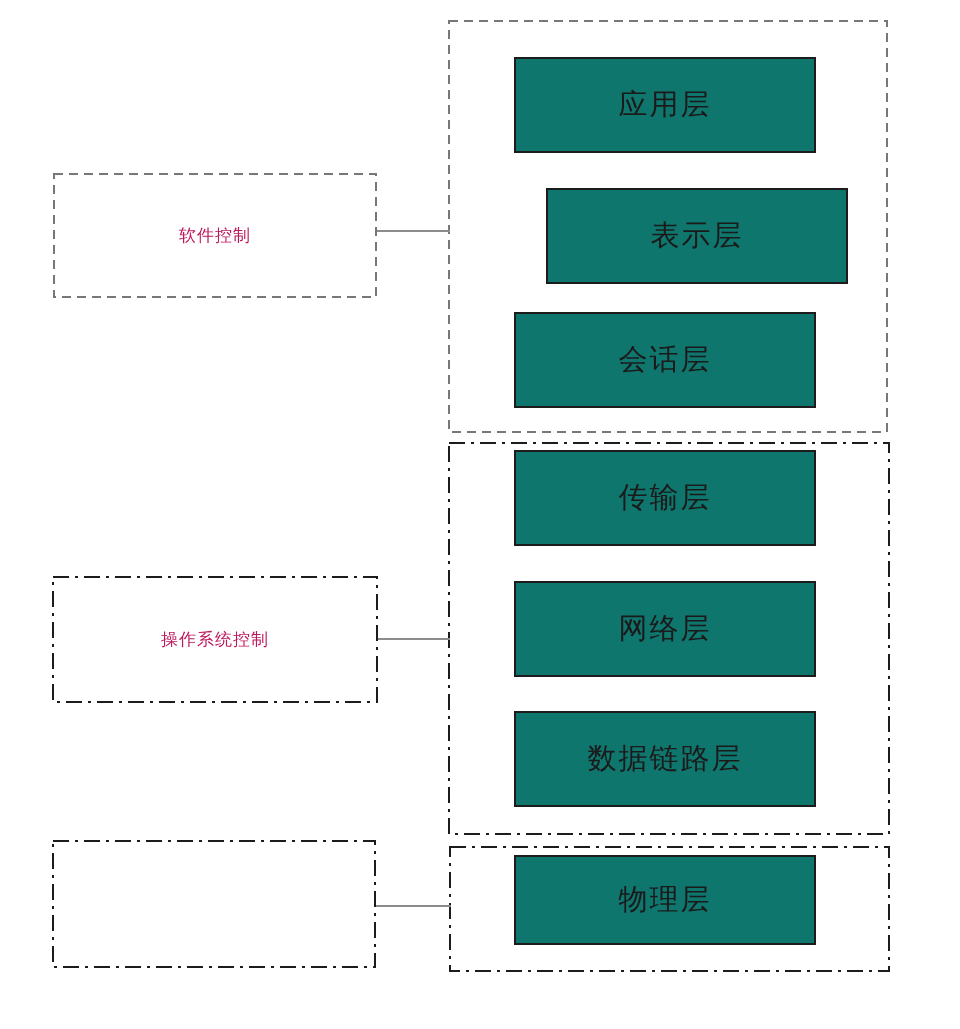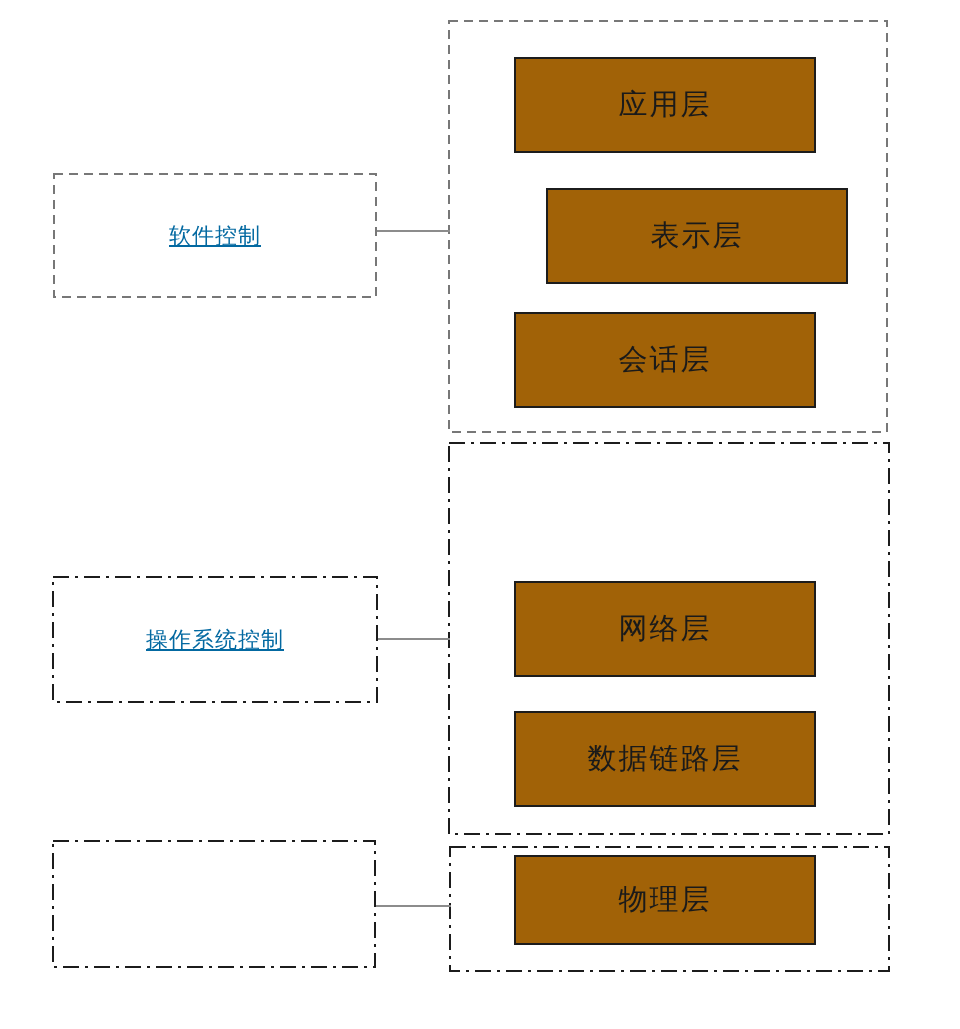--- a/index.html
+++ b/index.html
@@ -22,37 +22,36 @@
     width: 960px;
     height: 1029px;
   }
   .layer-box {
     position: absolute;
     left: 514px;
     width: 302px;
     height: 96px;
     box-sizing: border-box;
     border: 2px solid #1c1c1c;
-    background: #a16207;
+    background: #0f766e;
     display: flex;
     align-items: center;
     justify-content: center;
     font-size: 29px;
     letter-spacing: 2px;
     color: #1a1a1a;
   }
   .side-label {
     position: absolute;
     display: flex;
     align-items: center;
     justify-content: center;
-    font-size: 22px;
+    font-size: 17px;
     letter-spacing: 1px;
-    color: #0369a1;
-    text-decoration: underline;
+    color: #be185d;
   }
 </style>
 </head>
 <body>
 
 <div class="canvas">
 
   <svg class="borders-svg" viewBox="0 0 960 1029" xmlns="http://www.w3.org/2000/svg">
 
     <rect x="449" y="21" width="438" height="411" fill="none" stroke="#777777" stroke-width="2" stroke-dasharray="9 6"></rect>
@@ -65,20 +64,21 @@
 
     <line x1="377" y1="231" x2="450" y2="231" stroke="#8c8c8c" stroke-width="2"></line>
     <line x1="378" y1="639" x2="450" y2="639" stroke="#8c8c8c" stroke-width="2"></line>
     <line x1="376" y1="906" x2="451" y2="906" stroke="#8c8c8c" stroke-width="2"></line>
   </svg>
 
   <div class="layer-box" style="top:57px;">应用层</div>
   <div class="layer-box" style="top:188px;margin-left:32px;">表示层</div>
   <div class="layer-box" style="top:312px;">会话层</div>
 
+  <div class="layer-box" style="top:450px;">传输层</div>
   <div class="layer-box" style="top:711px;">数据链路层</div>
   <div class="layer-box" style="top:581px;">网络层</div>
 
   <div class="layer-box" style="top:855px;height:90px;">物理层</div>
 
   <div class="side-label" style="left:54px;top:174px;width:322px;height:123px;">软件控制</div>
   <div class="side-label" style="left:53px;top:577px;width:324px;height:125px;">操作系统控制</div>
 
 </div>
 

